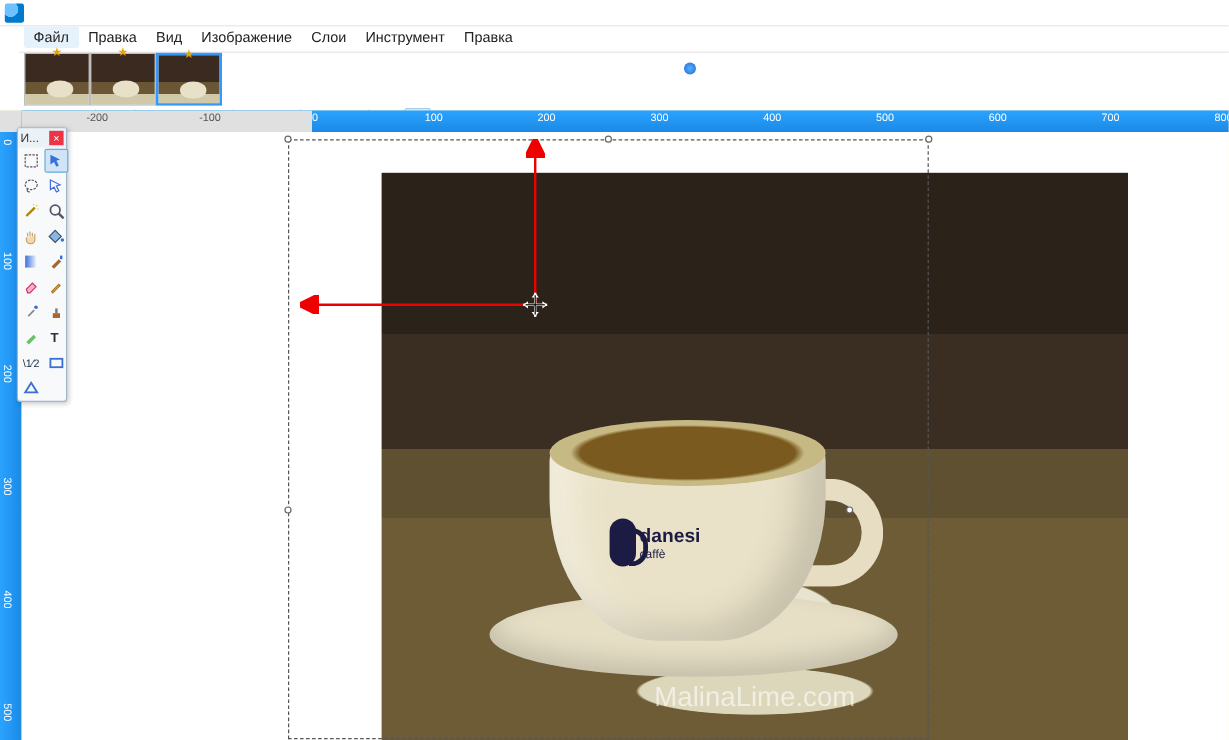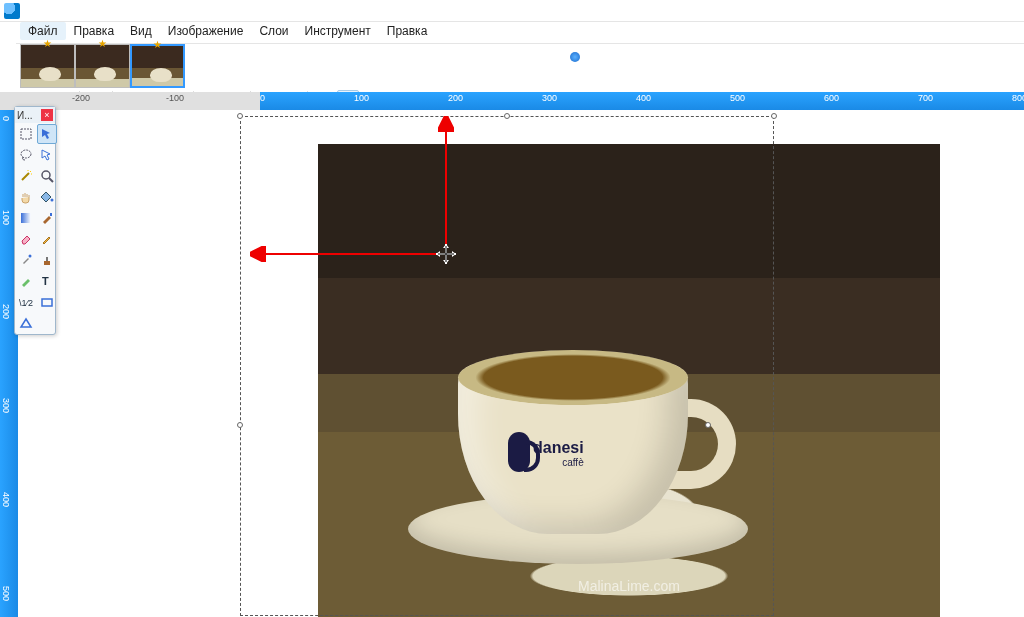--- a/index.html
+++ b/index.html
@@ -26,21 +26,21 @@
 .icon { width:16px; height:16px; }
 .tbtn.grid { background:#eaf3fb; border:1px solid #a7cbe8; }
 
 
 .optbar { height: 24px; border-bottom: 1px solid #e5e5e5; display:flex; align-items:center; padding: 0 4px; gap: 6px; font-size: 12px; color:#333; }
 .optbar .dd { display:inline-flex; align-items:center; gap:2px; padding:0 4px; }
 .optbar .chev { font-size: 9px; color:#555; }
 .optbar .ok { color:#2a8a2a; font-weight:bold; }
 
 
-.workspace { position:absolute; left:0; top:92px; right:0; bottom:0; background:#fef9c3;text-align:right; }
+.workspace { position:absolute; left:0; top:92px; right:0; bottom:0; background:#fef9c3; }
 .ruler-h { position:absolute; left:18px; top:0; right:0; height:18px; background:linear-gradient(#2aa3ff,#1a8ae6); overflow:hidden; }
 .ruler-h .seg { position:absolute; top:0; height:18px; font-size:9px; color:#fff; }
 .ruler-h .seg.gray { background:#e0e0e0; color:#555; }
 .ruler-h .lbl { position:absolute; top:1px; font-size:9px; }
 .ruler-v { position:absolute; left:0; top:18px; width:18px; bottom:0; background:linear-gradient(90deg,#2aa3ff,#1a8ae6); }
 .ruler-v .lbl { position:absolute; left:1px; font-size:9px; color:#fff; transform: none; writing-mode: vertical-rl; }
 .ruler-corner { position:absolute; left:0; top:0; width:18px; height:18px; background:#e0e0e0; }
 
 .canvas { position:absolute; left:18px; top:18px; right:0; bottom:0; background:#fff; }
 .selection { position:absolute; border:1px dashed #555; }
@@ -54,21 +54,21 @@
 }
 .cup { position:absolute; left:120px; top:200px; width:300px; height:220px; }
 .cup .body { position:absolute; left:20px; top:20px; width:230px; height:170px; background:#eae2c8; border-radius: 20px 20px 90px 90px / 20px 20px 120px 120px; box-shadow: inset -20px -10px 30px rgba(0,0,0,.15), inset 20px 10px 30px rgba(255,255,255,.4); }
 .cup .rim { position:absolute; left:20px; top:6px; width:230px; height:55px; border-radius:50%; background:radial-gradient(ellipse at center, #7a5a1e 0 55%, #c7b984 60% 70%, #eae2c8 72% 100%); }
 .cup .handle { position:absolute; right:2px; top:55px; width:70px; height:90px; border:18px solid #e6ddc2; border-left:none; border-radius:0 60px 60px 0; }
 .cup .saucer { position:absolute; left:-30px; top:150px; width:340px; height:70px; background:#e6dfc6; border-radius:50%; box-shadow: inset 0 -10px 20px rgba(0,0,0,.15); }
 .cup .logo { position:absolute; left:95px; top:95px; font-size:16px; color:#1b1b44; font-weight:600; }
 .cup .logo small { display:block; font-size:10px; font-weight:400; }
 .cup .logomark { position:absolute; left:70px; top:88px; width:22px; height:40px; border-radius:11px; background:#1b1b44; }
 .cup .logomark::after { content:""; position:absolute; right:-10px; top:8px; width:12px; height:24px; border:4px solid #1b1b44; border-left:none; border-radius:0 14px 14px 0; }
-.watermark { position:absolute; left:50%; bottom:30px; transform:translateX(-50%); color:rgba(255,255,255,.6); font-size:14px; }
+.watermark { position:absolute; left:50%; bottom:30px; transform:translateX(-50%); color:rgba(255,255,255,.6); font-size:23px; }
 
 .arrow { position:absolute; stroke:#e00; stroke-width:2; fill:#e00; }
 .move-cursor { position:absolute; width:20px; height:20px; }
 .move-cursor svg { overflow:visible; }
 
 
 .toolbox { position:absolute; left:14px; top:106px; width:42px; background:#f7f9fb; border:1px solid #9fb7cc; border-radius:3px; box-shadow: 1px 1px 4px rgba(0,0,0,.2); }
 .toolbox .hdr { height:16px; display:flex; align-items:center; justify-content:space-between; padding:0 2px; font-size:10px; color:#333; background:#eaf1f7; }
 .toolbox .close { width:12px; height:12px; background:#e34; color:#fff; font-size:9px; line-height:12px; text-align:center; cursor:default; }
 .toolbox .grid { display:grid; grid-template-columns: 20px 20px; gap:1px 1px; padding:1px; }

